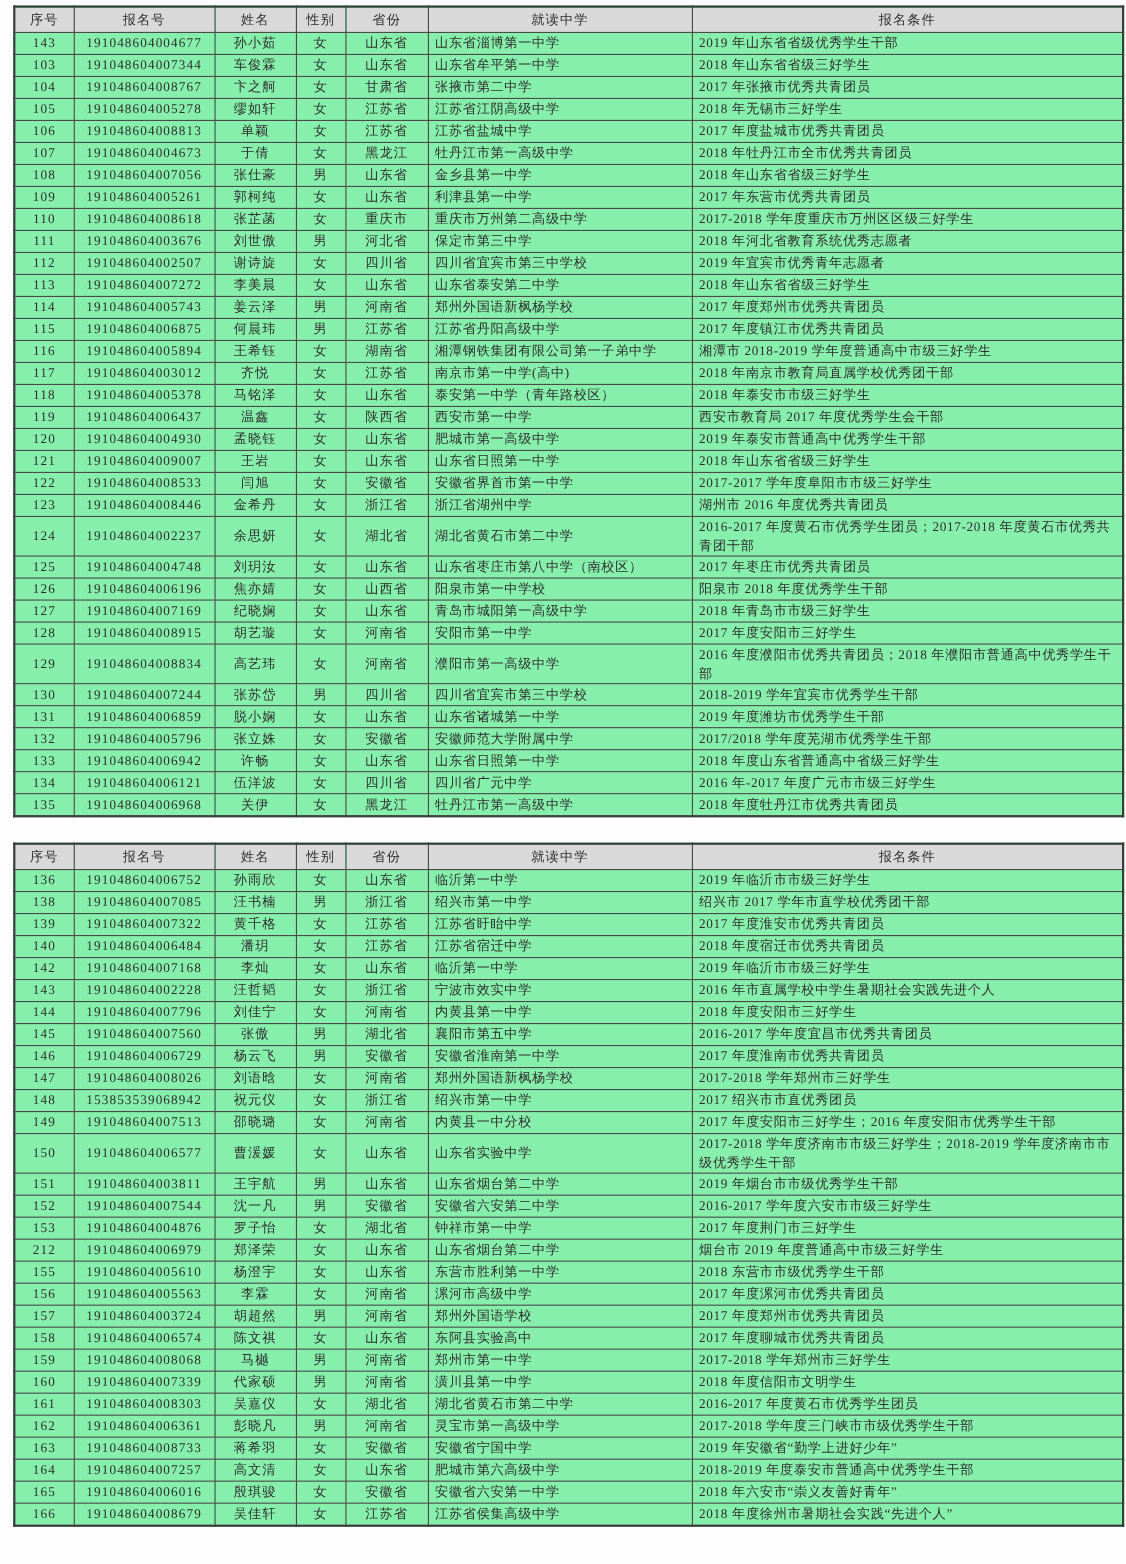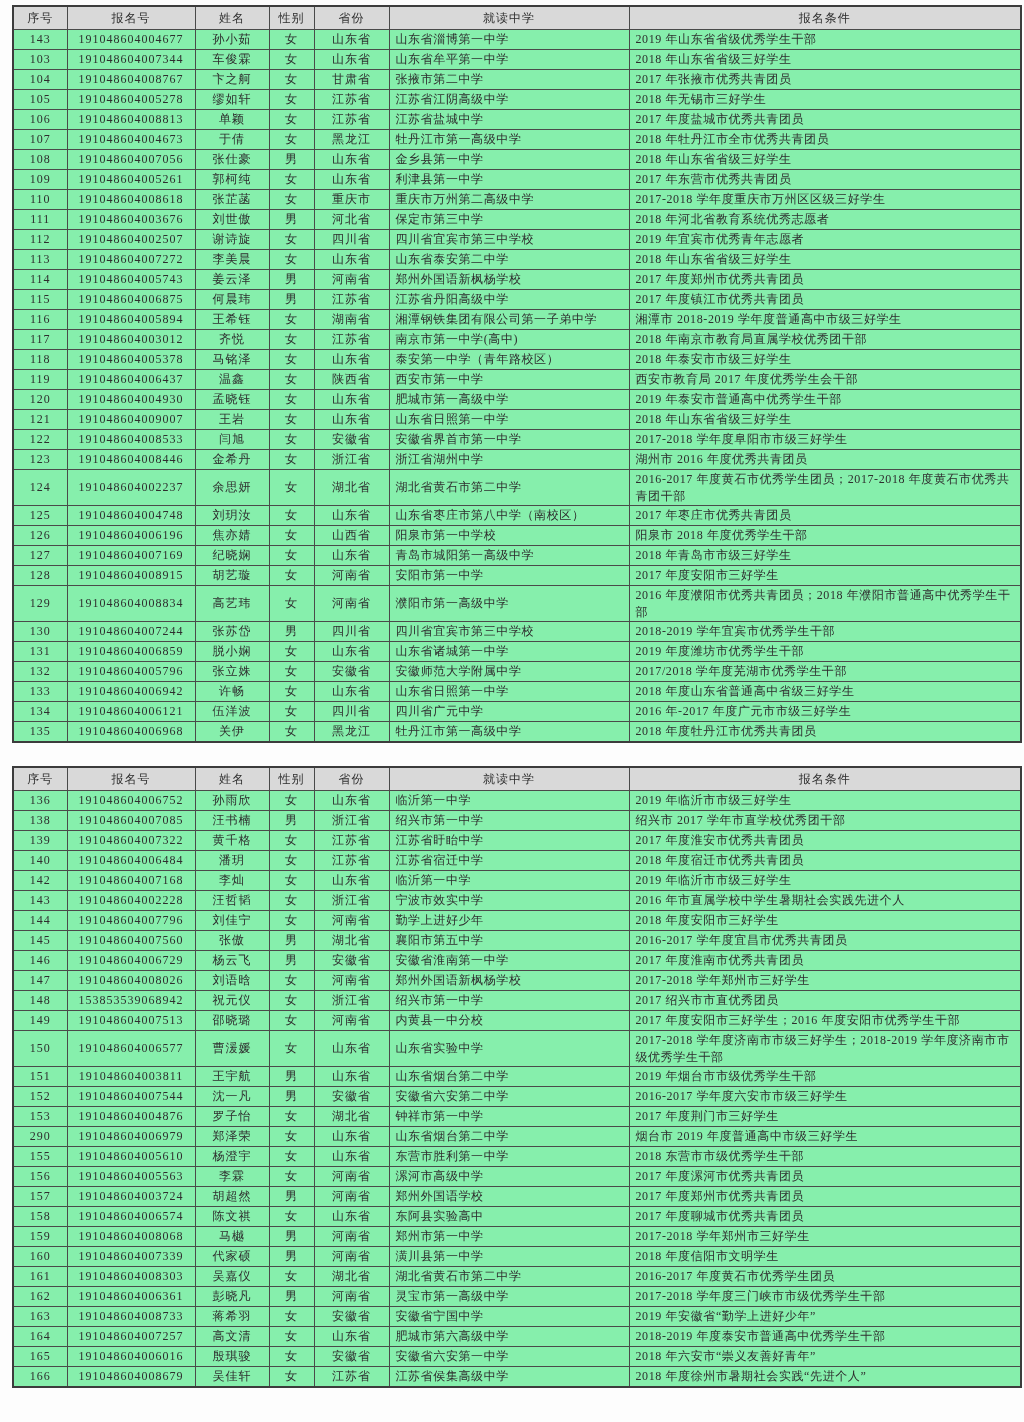--- a/index.html
+++ b/index.html
@@ -243,21 +243,21 @@
           <td class="left">山东省日照第一中学</td>
           <td class="left">2018 年山东省省级三好学生</td>
         </tr>
         <tr>
           <td>122</td>
           <td>191048604008533</td>
           <td>闫旭</td>
           <td>女</td>
           <td>安徽省</td>
           <td class="left">安徽省界首市第一中学</td>
-          <td class="left">2017-2018 学年度阜阳市市级三好学生</td>
+          <td class="left">2017-2017 学年度阜阳市市级三好学生</td>
         </tr>
         <tr>
           <td>123</td>
           <td>191048604008446</td>
           <td>金希丹</td>
           <td>女</td>
           <td>浙江省</td>
           <td class="left">浙江省湖州中学</td>
           <td class="left">湖州市 2016 年度优秀共青团员</td>
         </tr>
@@ -446,21 +446,21 @@
           <td>浙江省</td>
           <td class="left">宁波市效实中学</td>
           <td class="left">2016 年市直属学校中学生暑期社会实践先进个人</td>
         </tr>
         <tr>
           <td>144</td>
           <td>191048604007796</td>
           <td>刘佳宁</td>
           <td>女</td>
           <td>河南省</td>
-          <td class="left">勤学上进好少年</td>
+          <td class="left">内黄县第一中学</td>
           <td class="left">2018 年度安阳市三好学生</td>
         </tr>
         <tr>
           <td>145</td>
           <td>191048604007560</td>
           <td>张傲</td>
           <td>男</td>
           <td>湖北省</td>
           <td class="left">襄阳市第五中学</td>
           <td class="left">2016-2017 学年度宜昌市优秀共青团员</td>
@@ -531,21 +531,21 @@
         <tr>
           <td>153</td>
           <td>191048604004876</td>
           <td>罗子怡</td>
           <td>女</td>
           <td>湖北省</td>
           <td class="left">钟祥市第一中学</td>
           <td class="left">2017 年度荆门市三好学生</td>
         </tr>
         <tr>
-          <td>290</td>
+          <td>212</td>
           <td>191048604006979</td>
           <td>郑泽荣</td>
           <td>女</td>
           <td>山东省</td>
           <td class="left">山东省烟台第二中学</td>
           <td class="left">烟台市 2019 年度普通高中市级三好学生</td>
         </tr>
         <tr>
           <td>155</td>
           <td>191048604005610</td>

